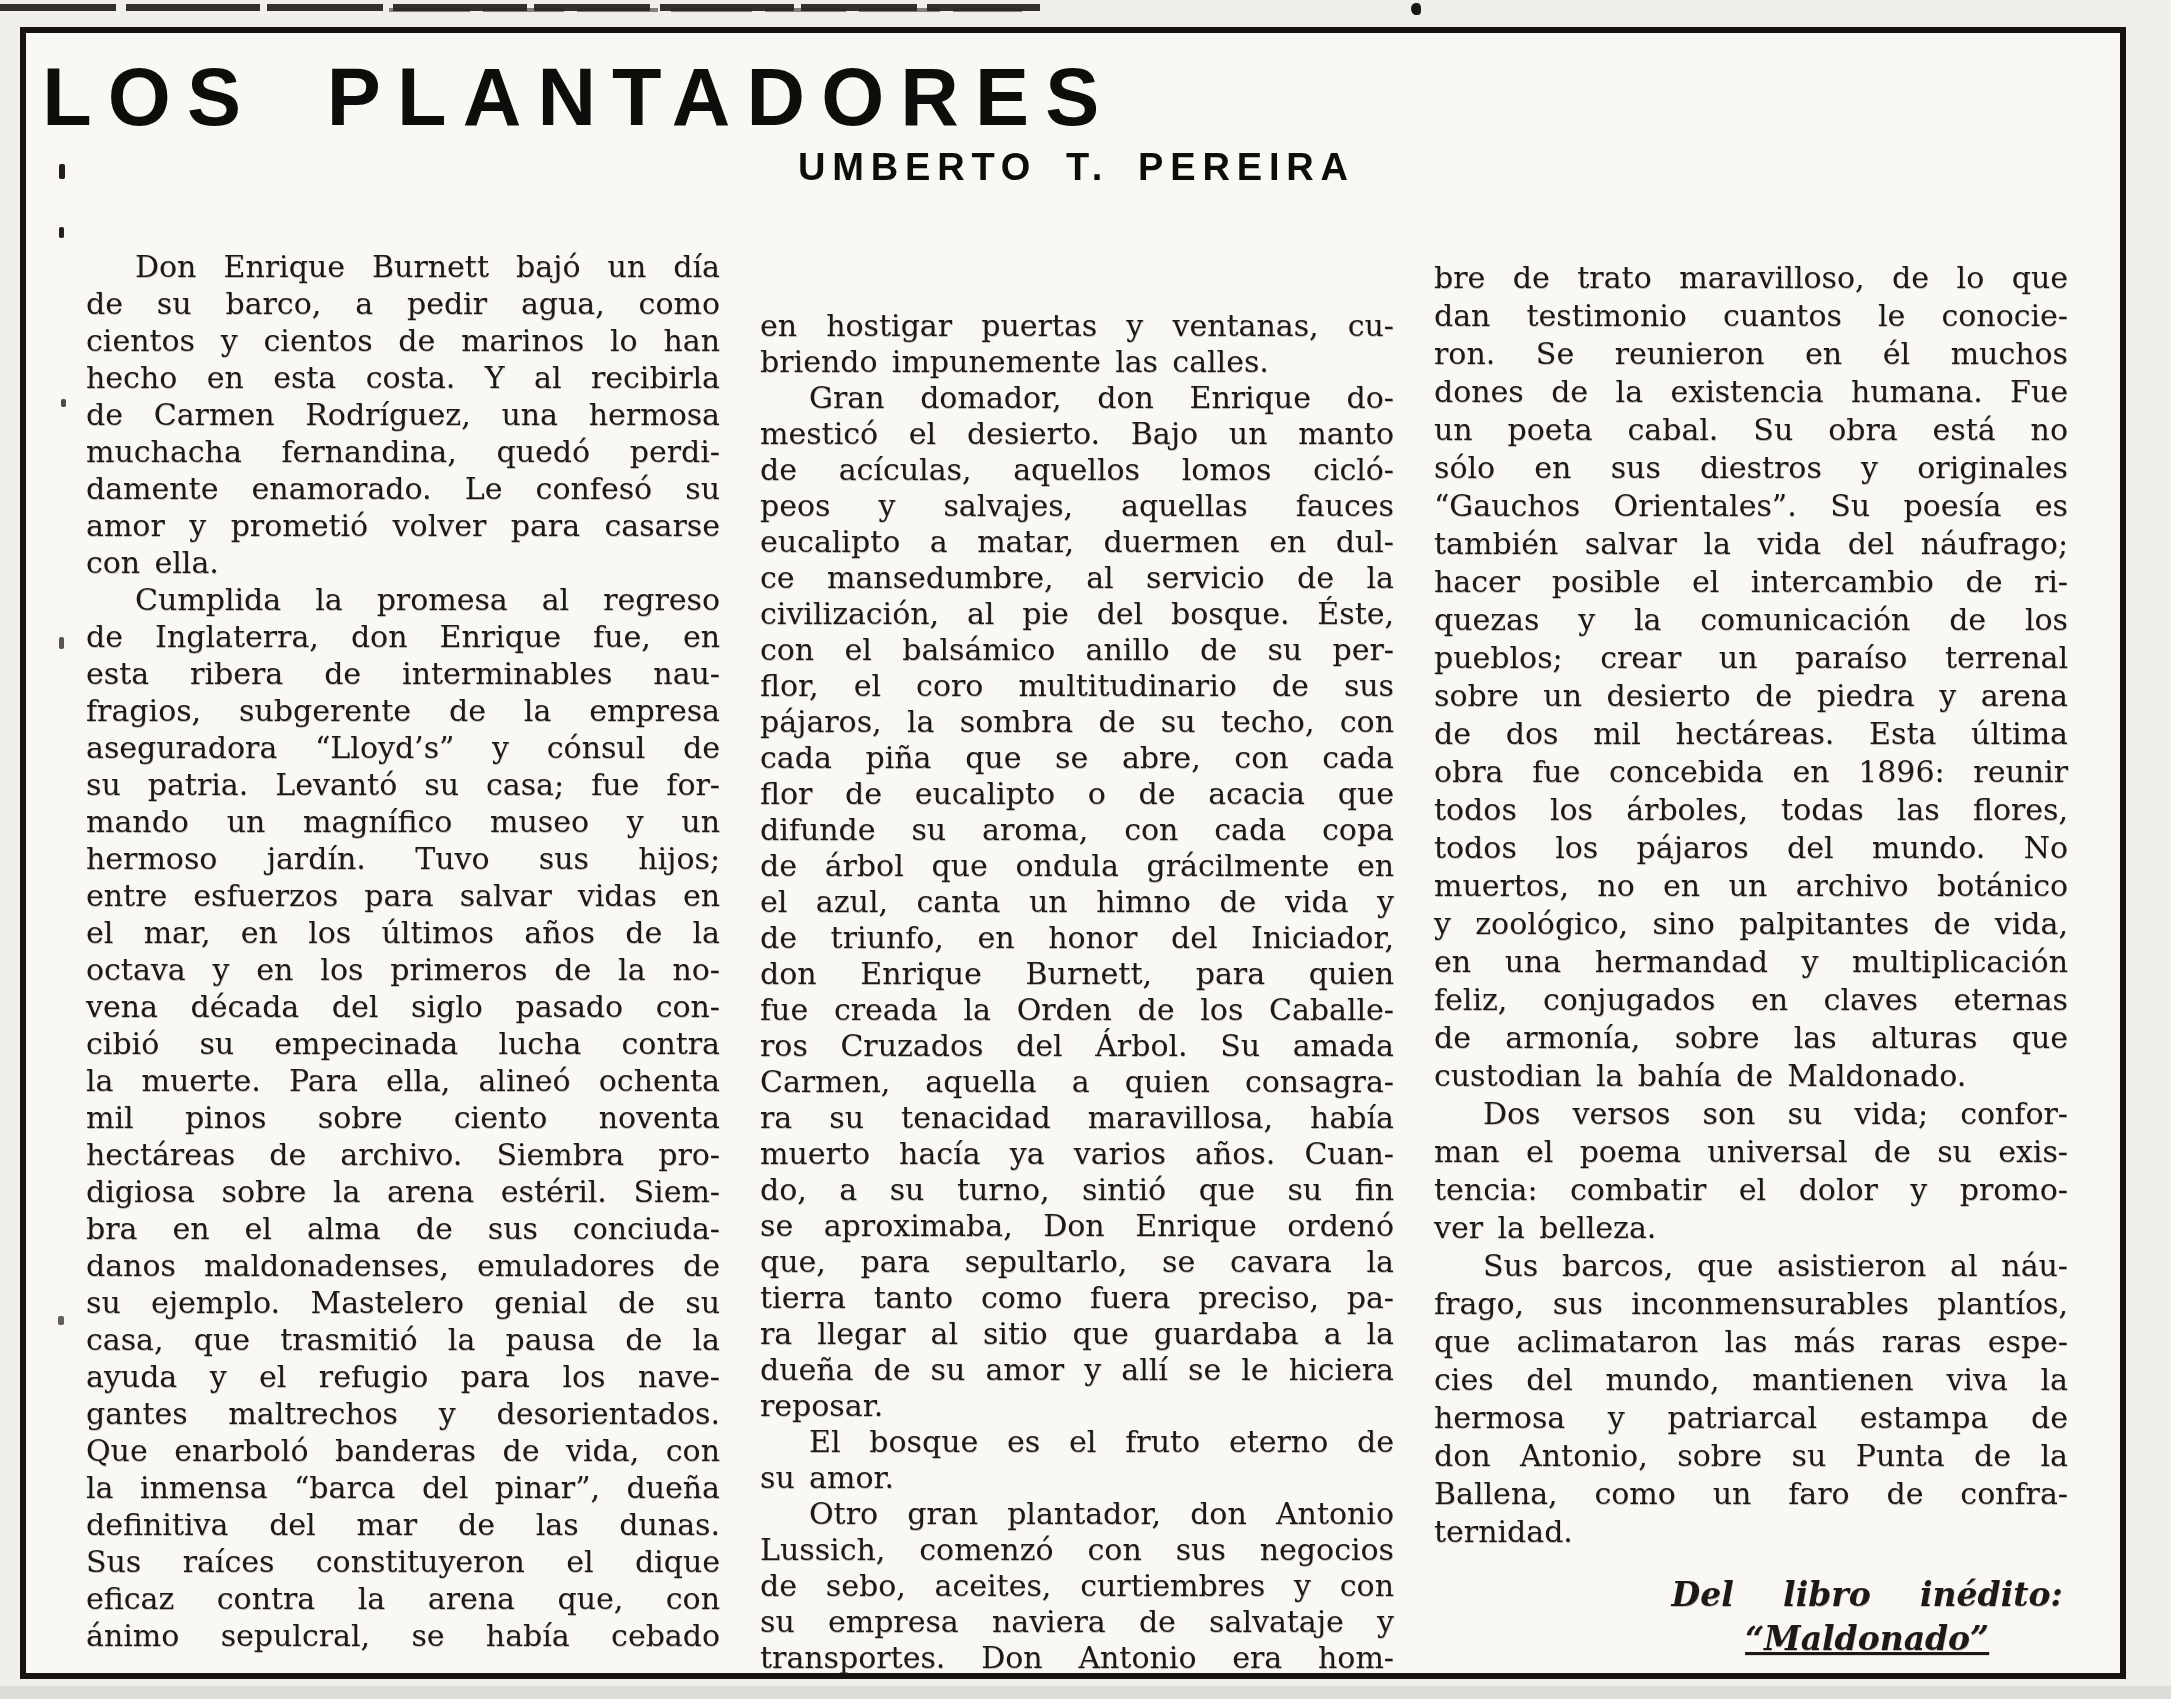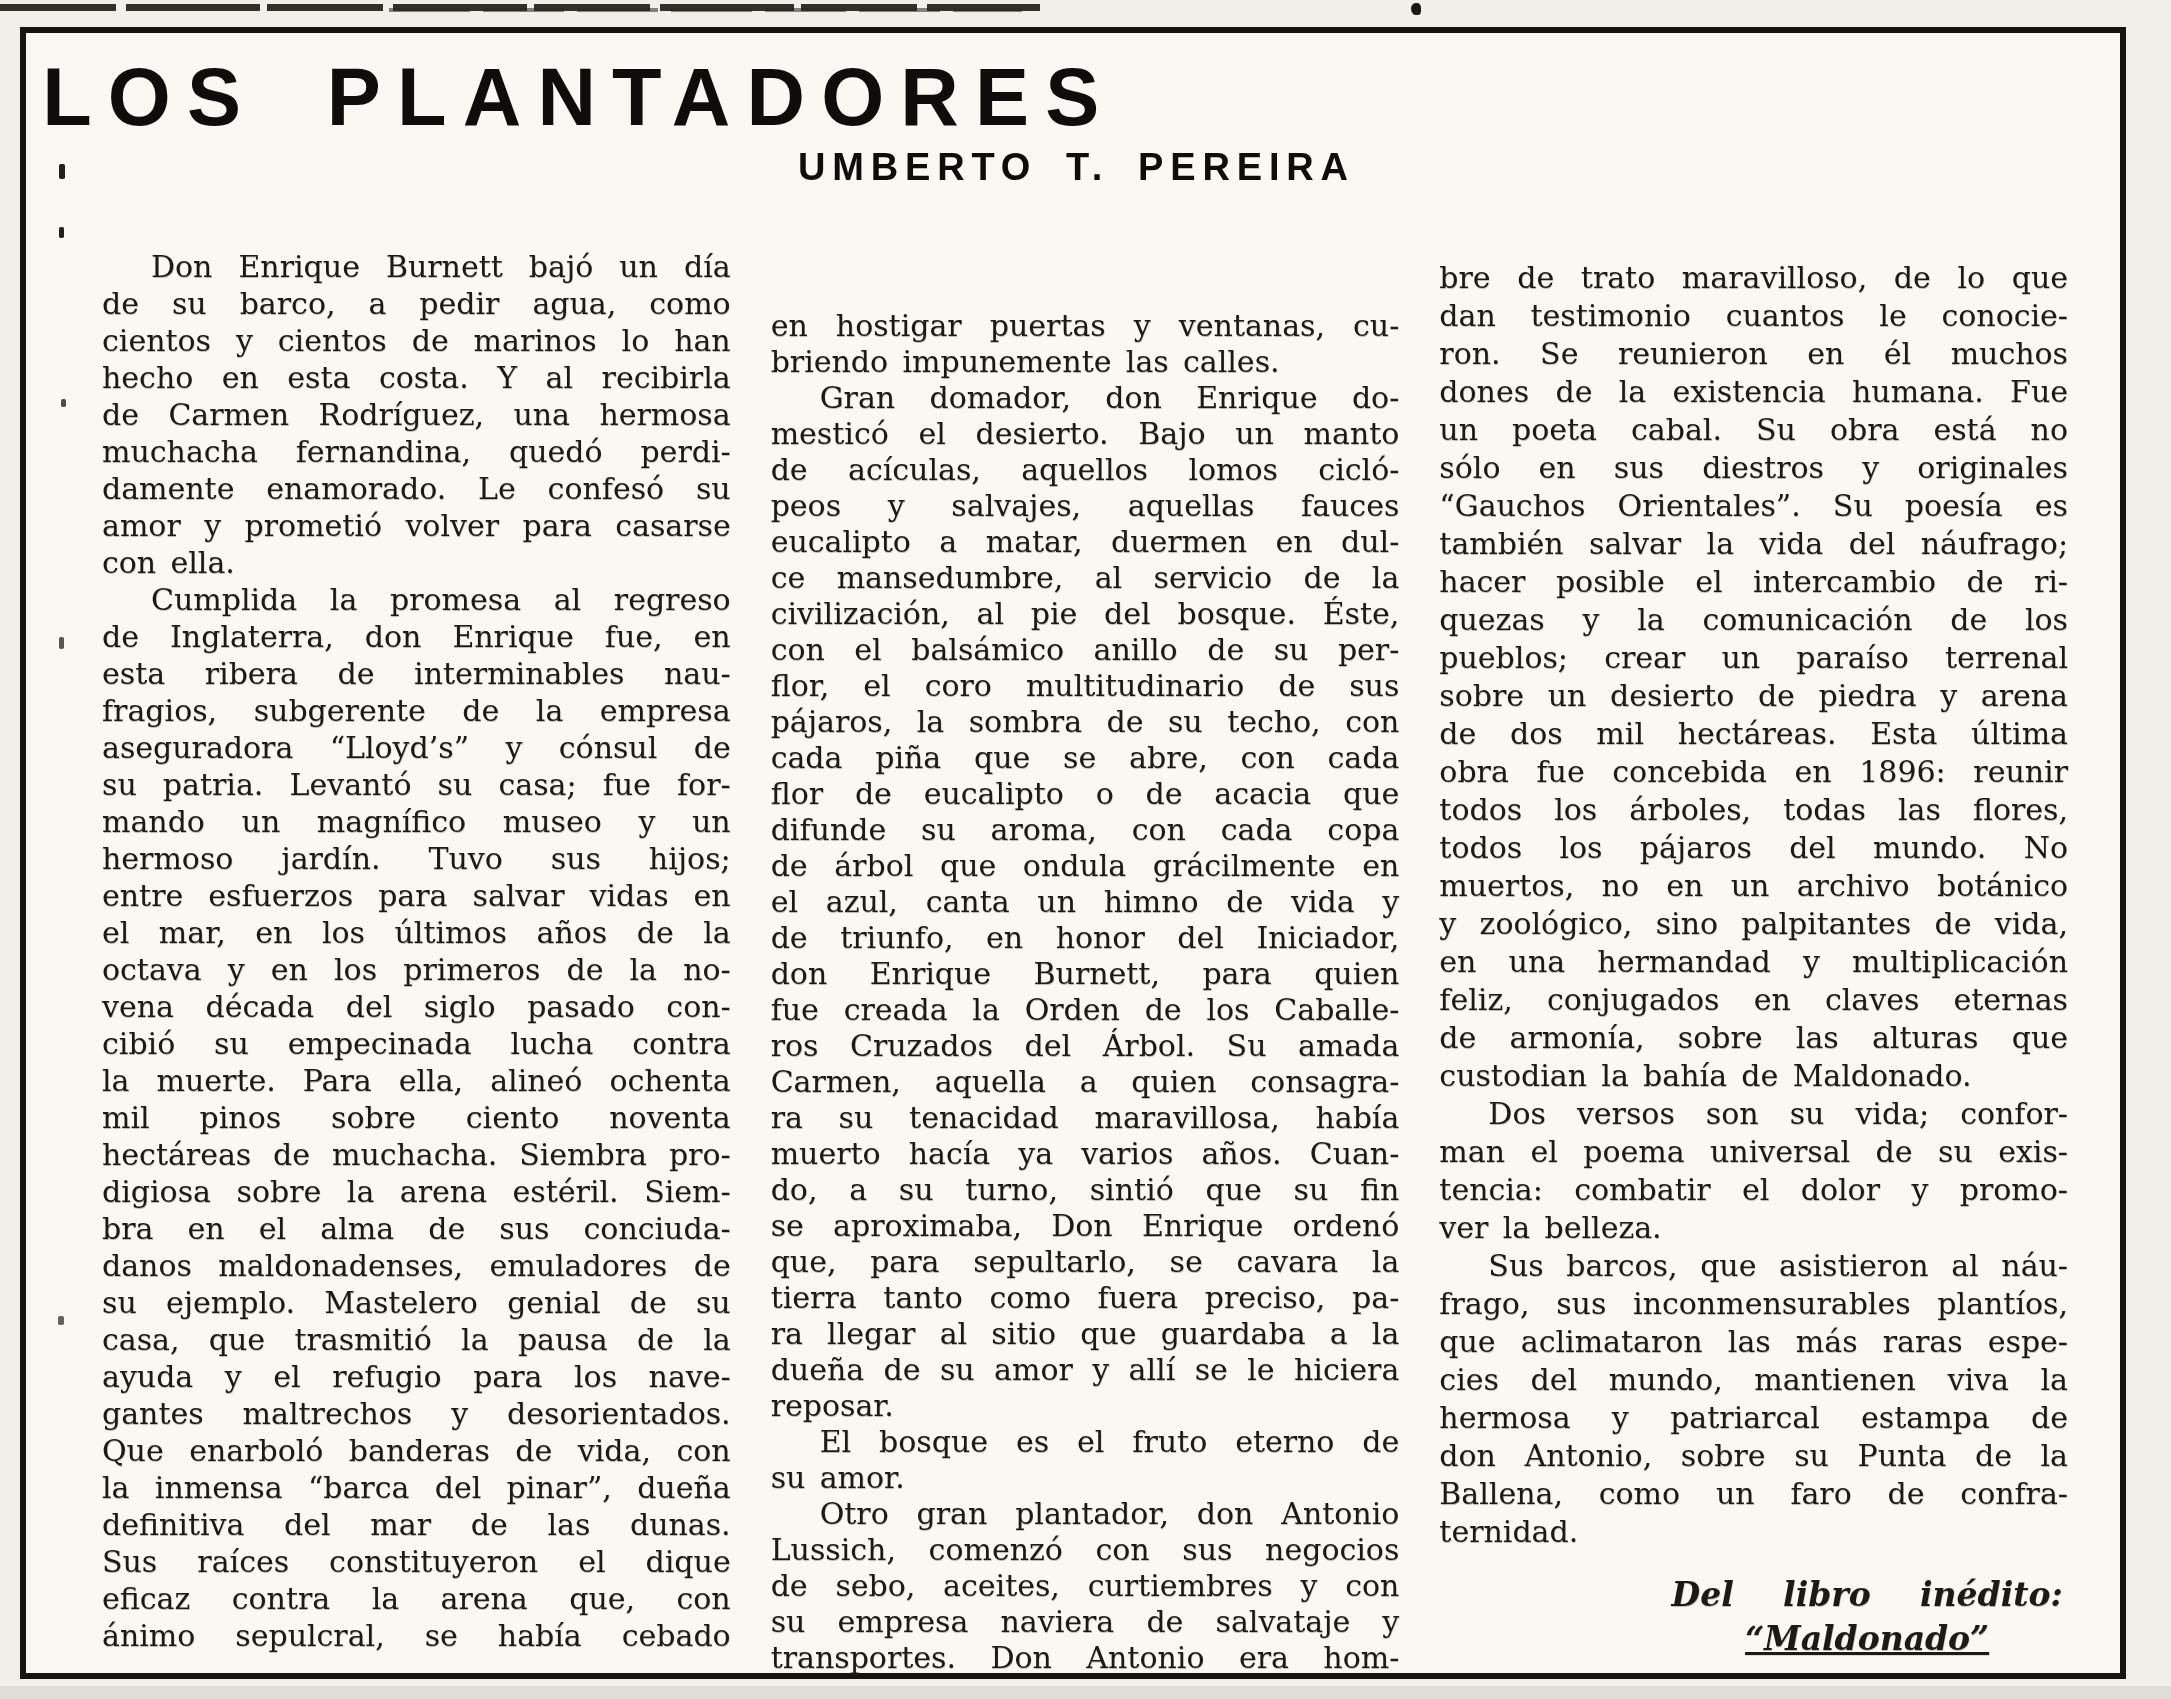--- a/index.html
+++ b/index.html
@@ -21,21 +21,21 @@
     border:6.3px solid var(--frame);background:var(--paper);}
   .title{margin-top:23.5px;
     font-family:"Liberation Sans",sans-serif;font-weight:700;
     font-size:81px;line-height:1;letter-spacing:.20em;word-spacing:.38em;
     color:var(--title-ink);padding-left:.2em;}
   .byline{margin-top:10px;text-align:center;
     font-family:"Liberation Sans",sans-serif;font-weight:700;
     font-size:38px;line-height:1;letter-spacing:.18em;word-spacing:.30em;
     color:var(--title-ink);padding-left:.18em;}
   .cols{margin-top:62px;display:grid;grid-template-columns:1fr 1fr 1fr;
-    column-gap:40px;padding:0 52px 0 60px;margin-left:16px;}
+    column-gap:40px;padding:0 52px 0 60px;}
   .col{min-width:0;}
   .col-1{--lh:37px;}
   .col-2{--lh:36px;padding-top:60px;}
   .col-3{--lh:38px;padding-top:11px;}
   .ln{font-size:30px;line-height:var(--lh);
     text-align:justify;text-align-last:justify;text-justify:inter-word;
     word-spacing:.16em;text-shadow:0.4px 0.5px 0 rgba(35,28,20,.28);}
   .ln.ind{text-indent:49px;}
   .ln.end{text-align-last:left;}
   .sig{margin:22px 5.4px 0 auto;width:391px;font-style:italic;font-weight:700;
@@ -87,21 +87,21 @@
         <div class="ln">su patria. Levantó su casa; fue for-</div>
         <div class="ln">mando un magnífico museo y un</div>
         <div class="ln">hermoso jardín. Tuvo sus hijos;</div>
         <div class="ln">entre esfuerzos para salvar vidas en</div>
         <div class="ln">el mar, en los últimos años de la</div>
         <div class="ln">octava y en los primeros de la no-</div>
         <div class="ln">vena década del siglo pasado con-</div>
         <div class="ln">cibió su empecinada lucha contra</div>
         <div class="ln">la muerte. Para ella, alineó ochenta</div>
         <div class="ln">mil pinos sobre ciento noventa</div>
-        <div class="ln">hectáreas de muchacha. Siembra pro-</div>
+        <div class="ln">hectáreas de archivo. Siembra pro-</div>
         <div class="ln">digiosa sobre la arena estéril. Siem-</div>
         <div class="ln">bra en el alma de sus conciuda-</div>
         <div class="ln">danos maldonadenses, emuladores de</div>
         <div class="ln">su ejemplo. Mastelero genial de su</div>
         <div class="ln">casa, que trasmitió la pausa de la</div>
         <div class="ln">ayuda y el refugio para los nave-</div>
         <div class="ln">gantes maltrechos y desorientados.</div>
         <div class="ln">Que enarboló banderas de vida, con</div>
         <div class="ln">la inmensa “barca del pinar”, dueña</div>
         <div class="ln">definitiva del mar de las dunas.</div>

